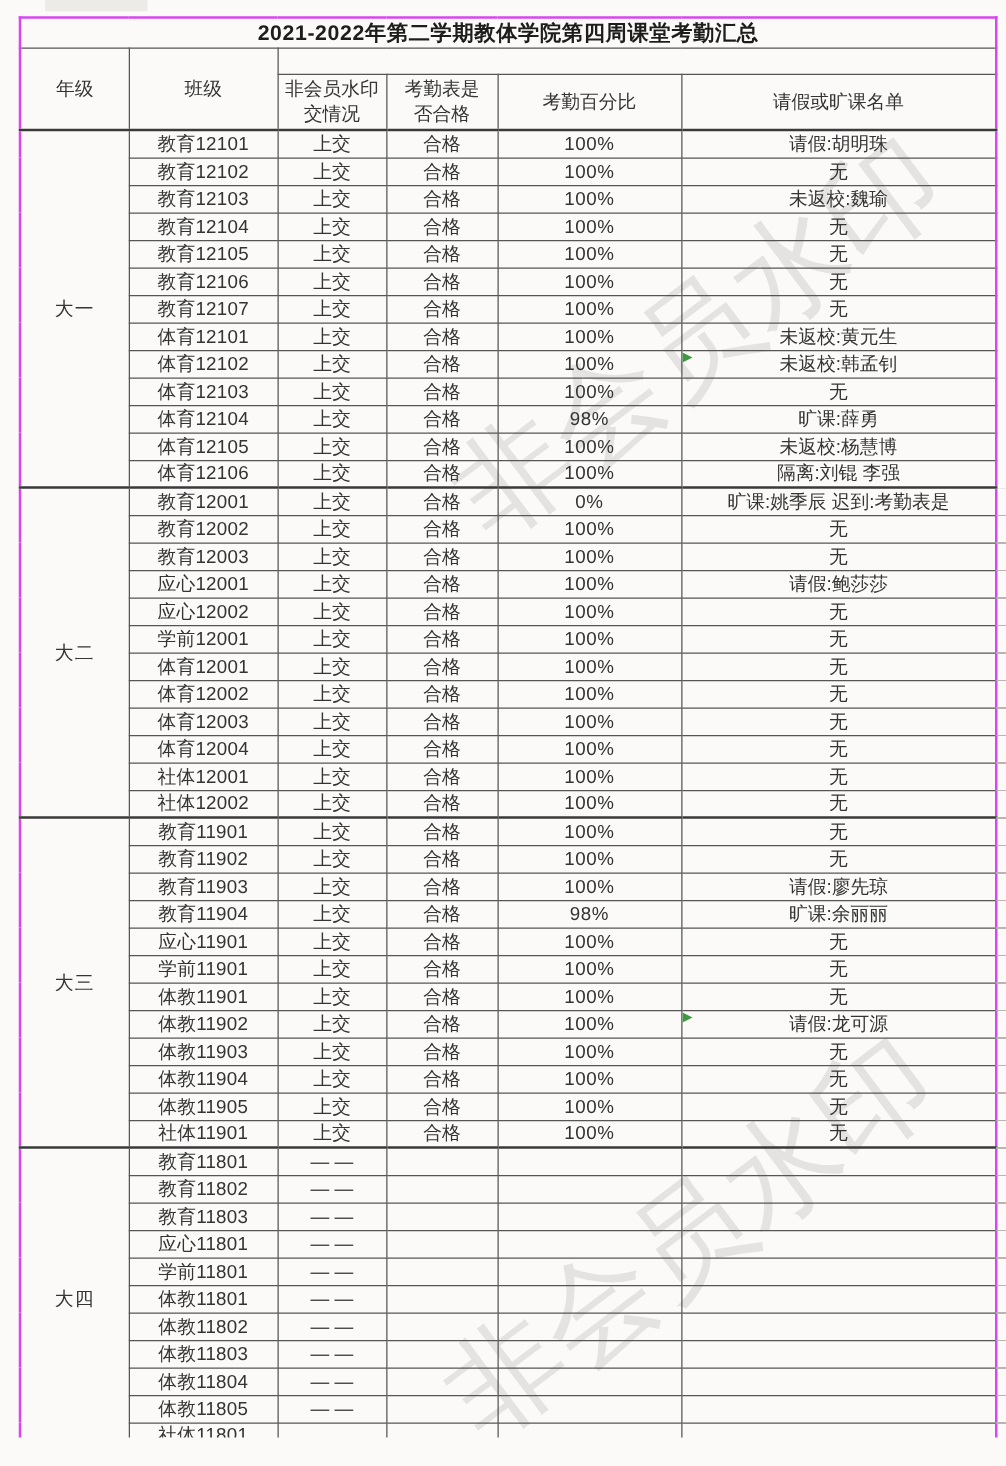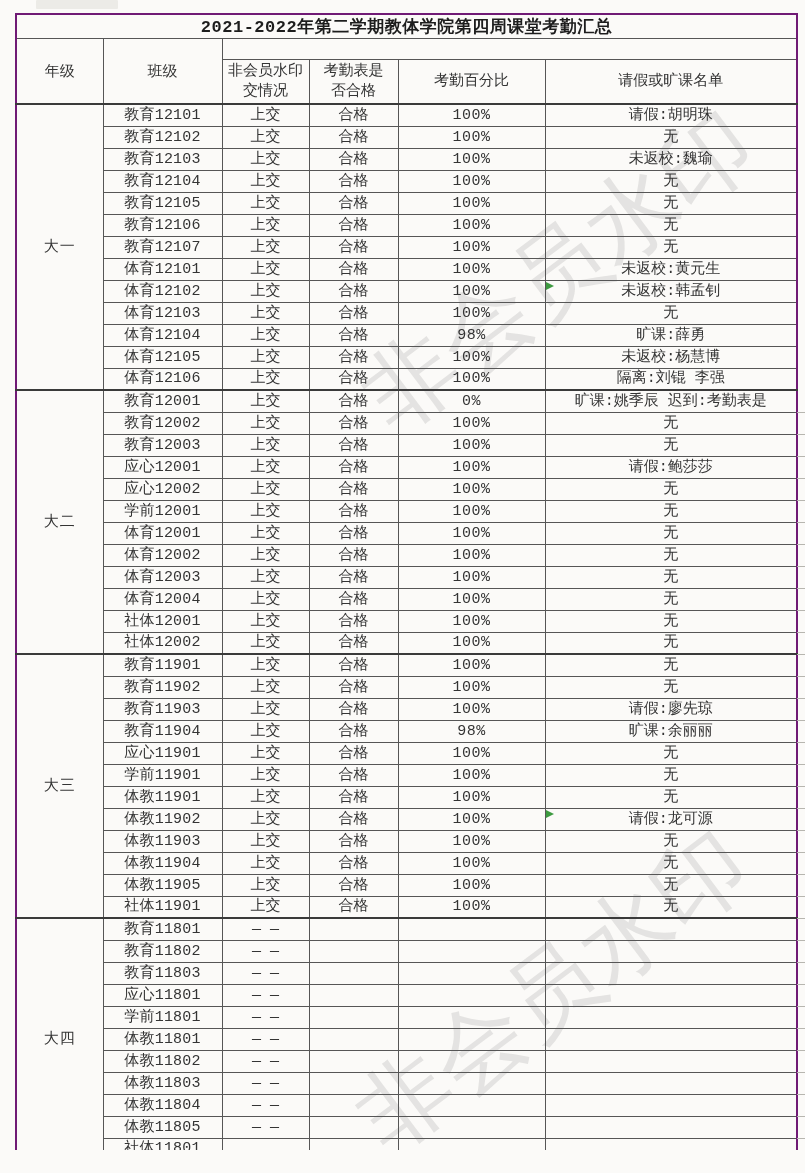--- a/index.html
+++ b/index.html
@@ -29,21 +29,21 @@
     border:1px solid #565656;
     padding:0 2px;
     text-align:center;
     vertical-align:middle;
     font-size:15px;
     font-weight:400;
     overflow:hidden;
     white-space:nowrap;
     position:relative;
   }
-  table.sheet{border:2px solid #701a75;font-family:Liberation Mono, monospace;}
+  table.sheet{border:2px solid #d946ef;}
   tr.title-row th{
     height:21px;
     font-size:17px;
     font-weight:700;
     color:#1d1d1d;
     letter-spacing:0.5px;
   }
   tr.strip-row th{height:20px;margin-top:36px;}
   tr.label-row th{
     height:43px;

